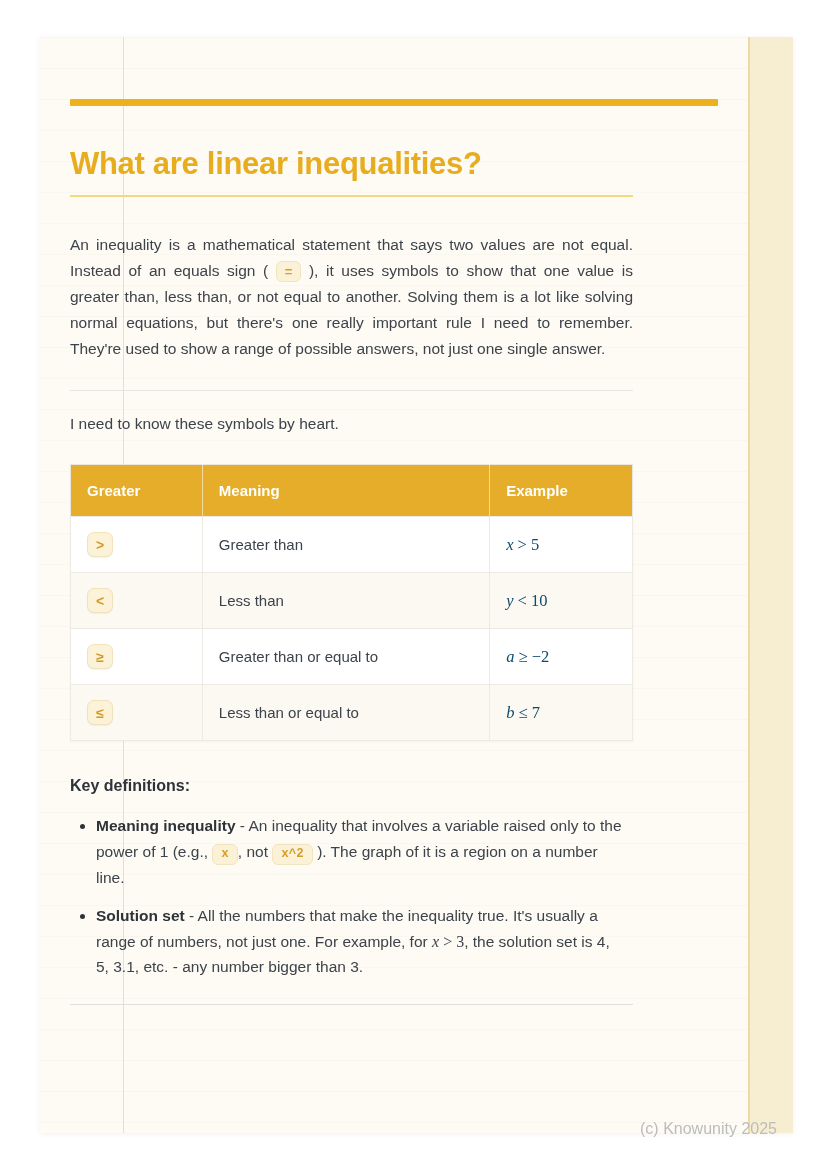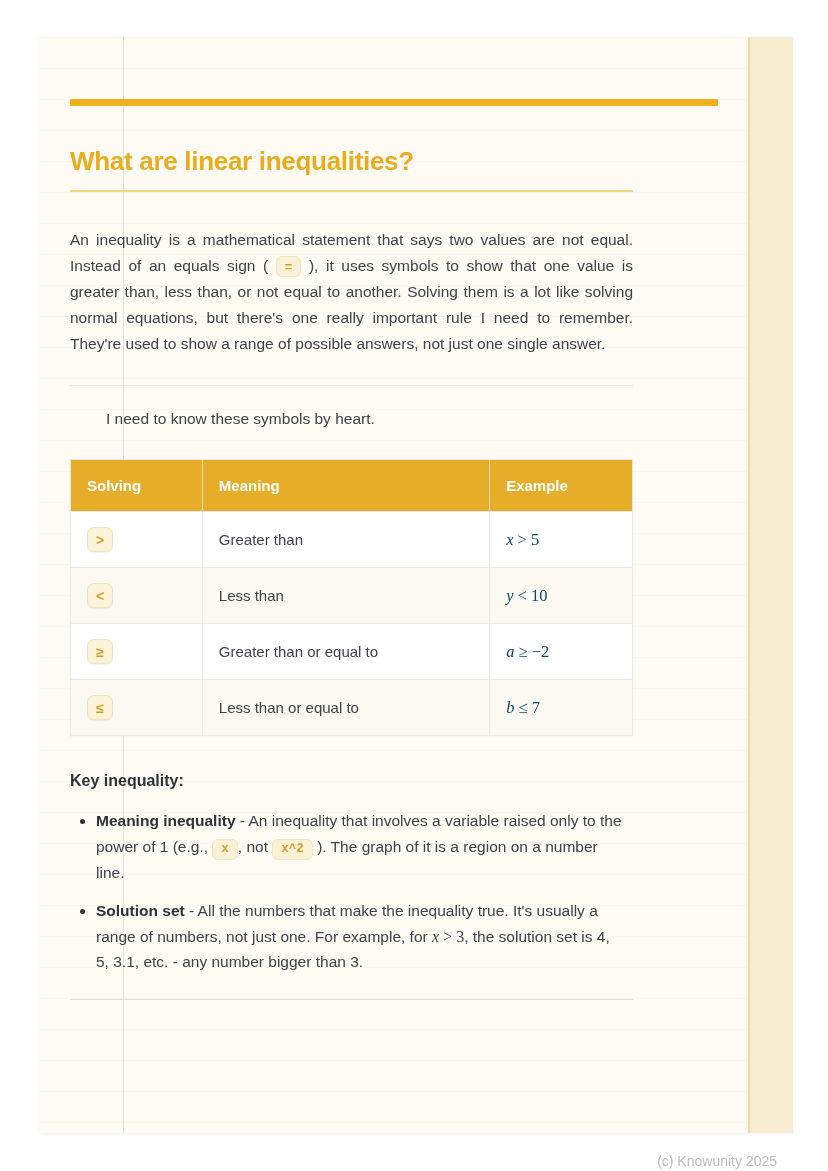--- a/index.html
+++ b/index.html
@@ -52,21 +52,21 @@
   }
   .title-rule {
     margin-top: 24px;
     width: 648px;
     height: 7px;
     background: #EDB11D;
     border-radius: 1px;
   }
   h2.section-heading {
     margin-top: 40px;
-    font-size: 26px;
+    font-size: 31px;
     font-weight: 800;
     letter-spacing: -0.3px;
     color: #E8AC1F;
     padding-bottom: 13px;
     border-bottom: 2px solid #F3D97E;
     width: 563px;
   }
   h2.section-heading.second { margin-top: 35px; }
 
   p.body-text {
@@ -105,21 +105,20 @@
   .divider {
     margin-top: 28px;
     width: 563px;
     height: 1px;
     background: #E6E5E0;
   }
   .intro-text {
     margin-top: 24px;
     font-size: 15.5px;
     color: #3D434B;
-    margin-left: 36px;
   }
 
   table.symbols-table {
     margin-top: 31px;
     width: 563px;
     border-collapse: collapse;
     border: 1px solid #E9E7E0;
     box-shadow: 0 1px 2px rgba(0,0,0,0.04);
   }
   table.symbols-table th {
@@ -192,22 +191,22 @@
 
   .bottom-divider {
     margin-top: 24px;
     width: 563px;
     height: 1px;
     background: #E0DFDA;
   }
   .copyright {
     position: absolute;
     right: 16px;
-    top: 1116px;
-    font-size: 14px;
+    top: 1083px;
+    font-size: 16px;
     color: #BCBCBA;
     z-index: 3;
   }
   .accent-strip, .margin-line { z-index: 1; }
   .content { z-index: 2; }
 </style>
 </head>
 <body>
 
 <div class="card">
@@ -228,21 +227,21 @@
       <p class="intro-text">I need to know these symbols by heart.</p>
 
       <table class="symbols-table">
         <colgroup>
           <col class="c-symbol">
             <col class="c-meaning">
             <col class="c-example">
         </colgroup>
         <thead>
           <tr>
-            <th>Solving</th>
+            <th>Greater</th>
             <th>Meaning</th>
             <th>Example</th>
           </tr>
         </thead>
         <tbody>
           <tr>
             <td><span class="symbol-chip">&gt;</span></td>
             <td>Greater than</td>
             <td><span class="math"><span class="var">x</span><span> &gt; 5</span></span></td>
           </tr>
@@ -257,21 +256,21 @@
             <td><span class="math"><span class="var">a</span><span> ≥ −2</span></span></td>
           </tr>
           <tr>
             <td><span class="symbol-chip">≤</span></td>
             <td>Less than or equal to</td>
             <td><span class="math"><span class="var">b</span><span> ≤ 7</span></span></td>
           </tr>
         </tbody>
       </table>
 
-      <div class="defs-heading">Key inequality:</div>
+      <div class="defs-heading">Key definitions:</div>
 
       <ul class="defs-list">
         <li><span class="term">Meaning inequality</span><span> - An inequality that involves a variable raised only to the power of 1 (e.g., </span><span class="code-badge">x</span><span>, not </span> <span class="code-badge">x^2</span> <span>). The graph of it is a region on a number line.</span></li>
         <li><span class="term">Solution set</span><span> - All the numbers that make the inequality true. It's usually a range of numbers, not just one. For example, for </span><span class="math-inline"><span class="var">x</span><span> &gt; 3</span></span><span>, the solution set is 4, 5, 3.1, etc. - any number bigger than 3.</span></li>
       </ul>
 
       <div class="bottom-divider"></div>
     </div>
   </div>
 

